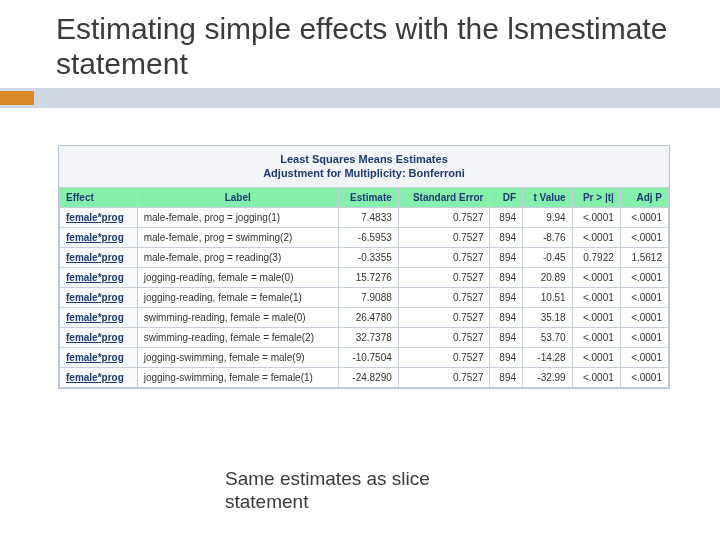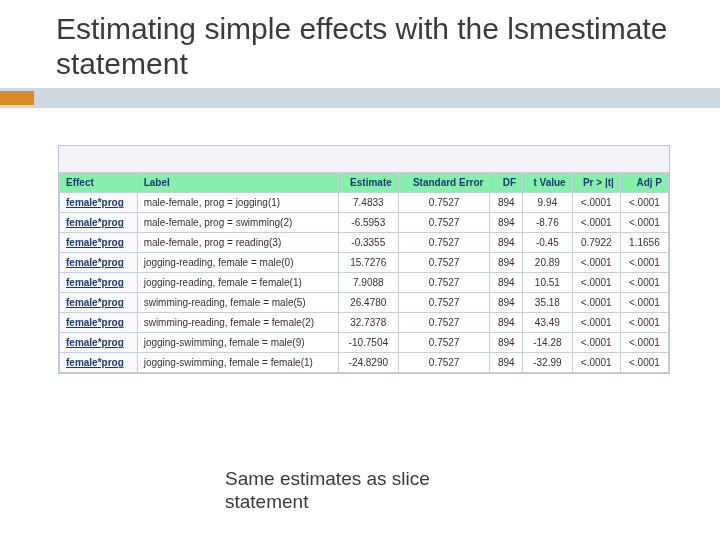--- a/index.html
+++ b/index.html
@@ -77,21 +77,21 @@
     font-weight: bold;
     white-space: nowrap;
     background: #f7f9fb;
     text-decoration: underline;
   }
   table.data td.label {
     color: #333;
     white-space: nowrap;
   }
   table.data td.num {
-    text-align: center;
+    text-align: right;
     color: #333;
     white-space: nowrap;
   }
   .caption {
     position: absolute;
     left: 225px;
     top: 468px;
     width: 230px;
     font-size: 19px;
     color: #3b3b3b;
@@ -102,27 +102,28 @@
 <body>
 
 <div class="title">Estimating simple effects with the lsmestimate statement</div>
 
 <div class="accent-bar">
   <div class="chip"></div>
 </div>
 
 <div class="table-wrap">
   <div class="tbl-title">
-    <br>
+    <span>Least Squares Means Estimates</span><br>
+    <span>Adjustment for Multiplicity: Bonferroni</span>
   </div>
   <table class="data">
     <thead>
       <tr>
         <th>Effect</th>
-        <th class="rt" style="text-align:left;margin-top:20px;">Label</th>
+        <th class="rt" style="text-align:center;margin-top:20px;">Label</th>
         <th class="rt">Estimate</th>
         <th class="rt">Standard Error</th>
         <th class="rt">DF</th>
         <th class="rt">t Value</th>
         <th class="rt">Pr &gt; |t|</th>
         <th class="rt">Adj P</th>
       </tr>
     </thead>
     <tbody id="tbody">
         <tr>
@@ -146,21 +147,21 @@
           <td class="num">&lt;.0001</td>
         </tr>
         <tr>
           <td class="effect">female*prog</td>
           <td class="label">male-female, prog = reading(3)</td>
           <td class="num">-0.3355</td>
           <td class="num">0.7527</td>
           <td class="num">894</td>
           <td class="num">-0.45</td>
           <td class="num">0.7922</td>
-          <td class="num">1.1656</td>
+          <td class="num">1.5612</td>
         </tr>
         <tr>
           <td class="effect">female*prog</td>
           <td class="label">jogging-reading, female = male(0)</td>
           <td class="num">15.7276</td>
           <td class="num">0.7527</td>
           <td class="num">894</td>
           <td class="num">20.89</td>
           <td class="num">&lt;.0001</td>
           <td class="num">&lt;.0001</td>
@@ -170,35 +171,35 @@
           <td class="label">jogging-reading, female = female(1)</td>
           <td class="num">7.9088</td>
           <td class="num">0.7527</td>
           <td class="num">894</td>
           <td class="num">10.51</td>
           <td class="num">&lt;.0001</td>
           <td class="num">&lt;.0001</td>
         </tr>
         <tr>
           <td class="effect">female*prog</td>
-          <td class="label">swimming-reading, female = male(5)</td>
+          <td class="label">swimming-reading, female = male(0)</td>
           <td class="num">26.4780</td>
           <td class="num">0.7527</td>
           <td class="num">894</td>
           <td class="num">35.18</td>
           <td class="num">&lt;.0001</td>
           <td class="num">&lt;.0001</td>
         </tr>
         <tr>
           <td class="effect">female*prog</td>
           <td class="label">swimming-reading, female = female(2)</td>
           <td class="num">32.7378</td>
           <td class="num">0.7527</td>
           <td class="num">894</td>
-          <td class="num">43.49</td>
+          <td class="num">53.70</td>
           <td class="num">&lt;.0001</td>
           <td class="num">&lt;.0001</td>
         </tr>
         <tr>
           <td class="effect">female*prog</td>
           <td class="label">jogging-swimming, female = male(9)</td>
           <td class="num">-10.7504</td>
           <td class="num">0.7527</td>
           <td class="num">894</td>
           <td class="num">-14.28</td>

